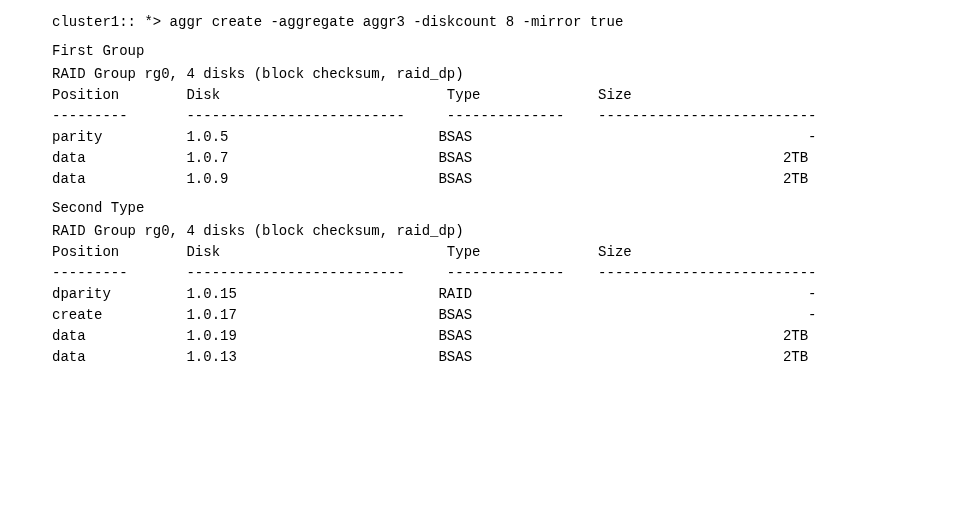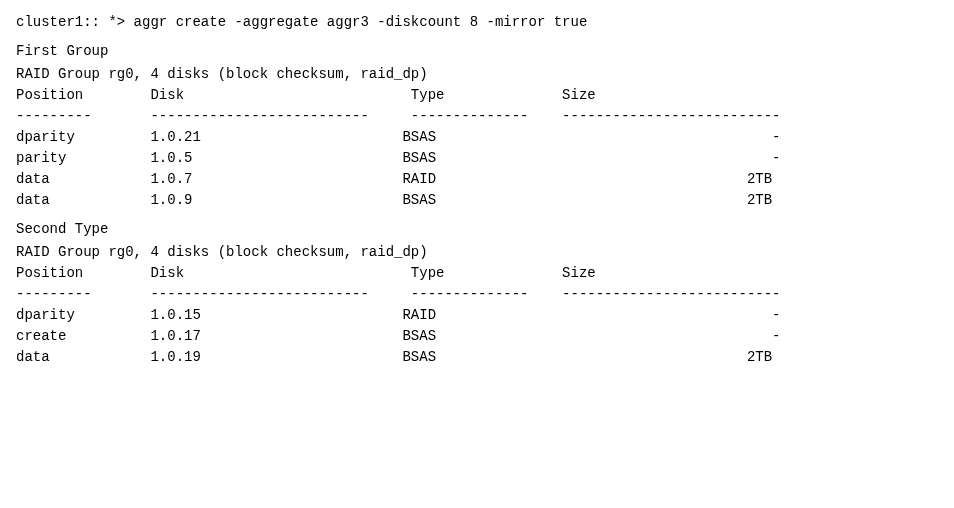--- a/index.html
+++ b/index.html
@@ -15,20 +15,21 @@
       color: #000000;
       padding: 12px 16px;
       width: 954px;
       min-height: 508px;
     }
 
     .terminal-line {
       white-space: pre;
       line-height: 1.5;
       display: block;
+      margin-left: 36px;
     }
 
     .section-gap {
       margin-top: 8px;
     }
 
     .small-gap {
       margin-top: 2px;
       font-family: Liberation Mono, monospace;
     }
@@ -40,33 +41,33 @@
   <span class="terminal-line">cluster1:: *&gt; aggr create -aggregate aggr3 -diskcount 8 -mirror true</span>
 
   <span class="terminal-line section-gap">First Group</span>
 
   <span class="terminal-line small-gap">RAID Group rg0, 4 disks (block checksum, raid_dp)</span>
 
   <div>
     <span class="terminal-line">Position        Disk                           Type              Size</span>
     <span class="terminal-line">---------       --------------------------     --------------    --------------------------</span>
     <div id="first-plex-rows">
-        <span class="terminal-line">dparity         1.0.21                        BSAS                                        -</span>
         <span class="terminal-line">parity          1.0.5                         BSAS                                        -</span>
-        <span class="terminal-line">data            1.0.7                         RAID                                     2TB</span>
+        <span class="terminal-line">data            1.0.7                         BSAS                                     2TB</span>
         <span class="terminal-line">data            1.0.9                         BSAS                                     2TB</span>
       </div>
   </div>
 
   <span class="terminal-line section-gap">Second Type</span>
 
   <span class="terminal-line small-gap">RAID Group rg0, 4 disks (block checksum, raid_dp)</span>
 
   <div>
     <span class="terminal-line">Position        Disk                           Type              Size</span>
     <span class="terminal-line">---------       --------------------------     --------------    --------------------------</span>
     <div id="second-plex-rows">
         <span class="terminal-line">dparity         1.0.15                        RAID                                        -</span>
         <span class="terminal-line">create          1.0.17                        BSAS                                        -</span>
         <span class="terminal-line">data            1.0.19                        BSAS                                     2TB</span>
+        <span class="terminal-line">data            1.0.13                        BSAS                                     2TB</span>
       </div>
   </div>
 </div>
 
 </body></html>

